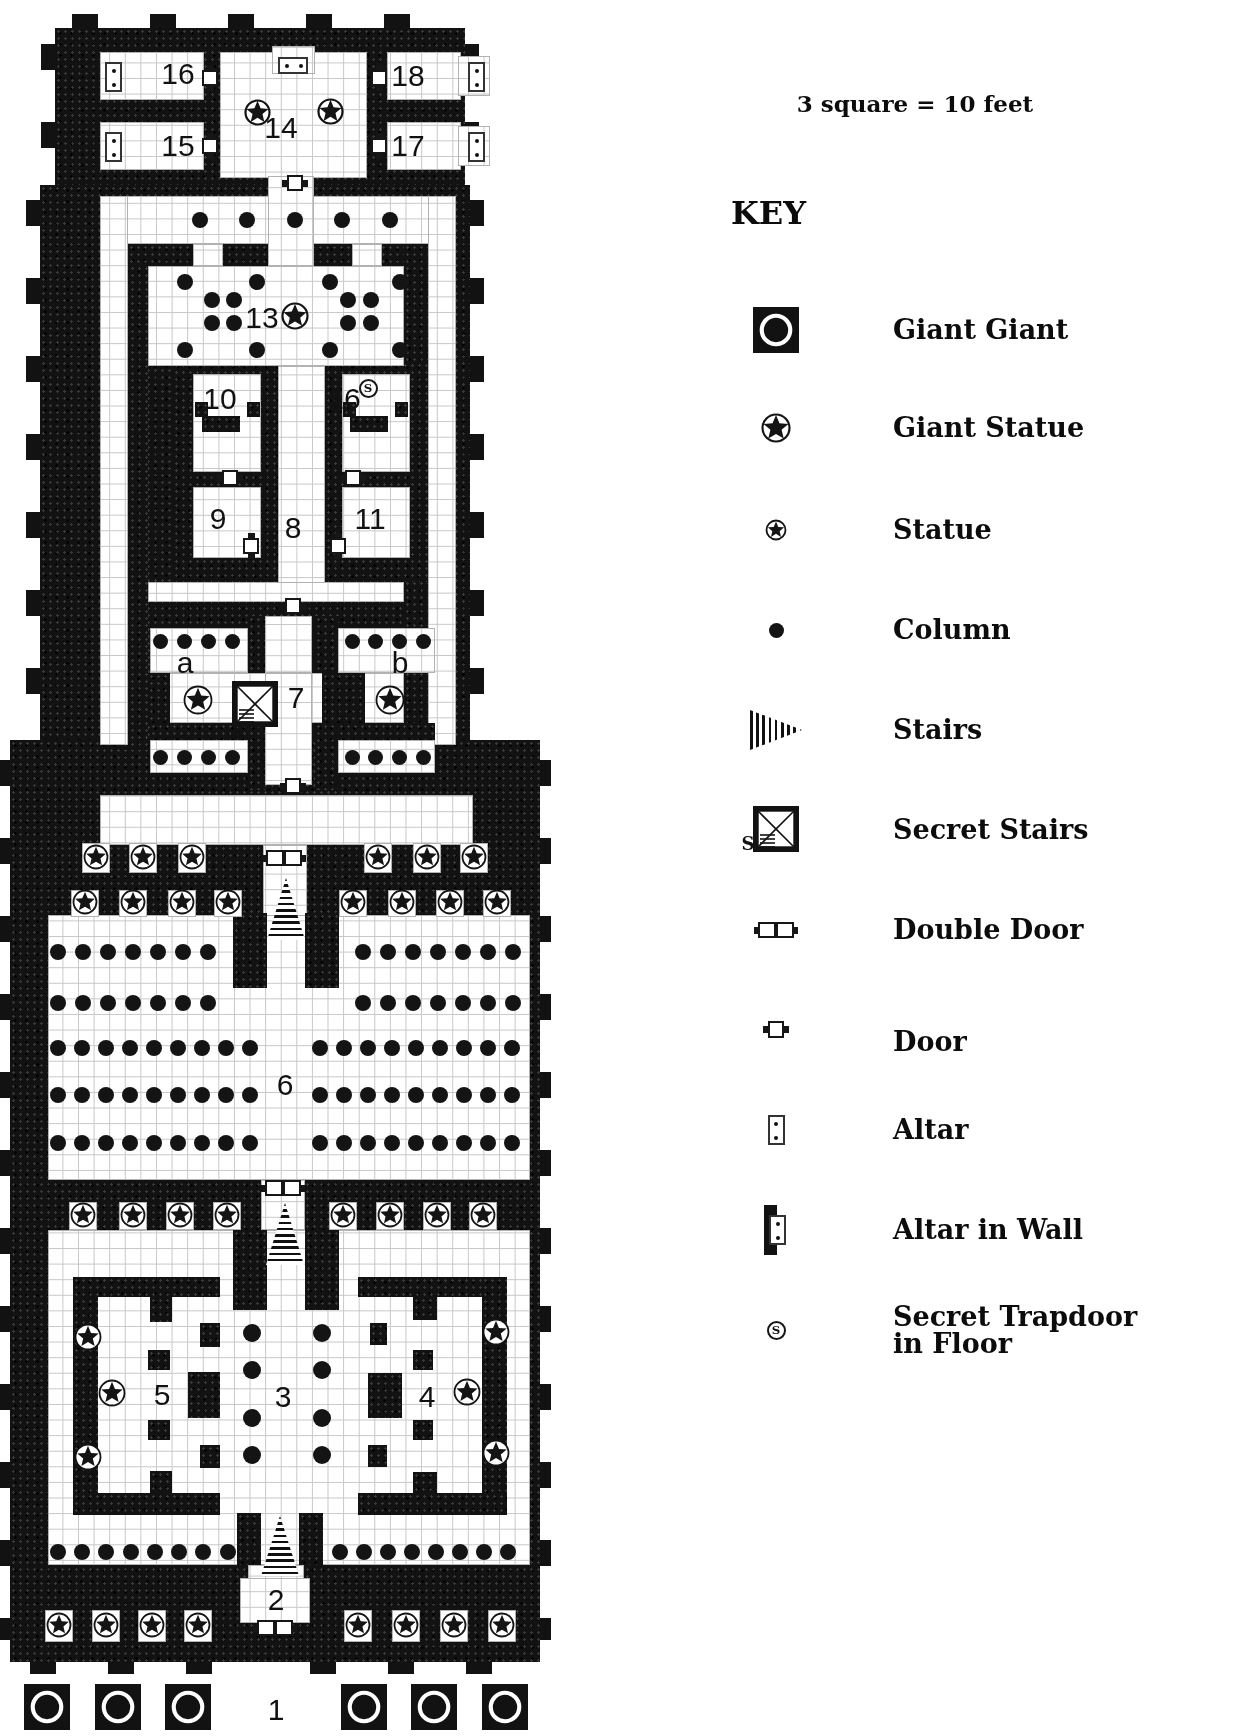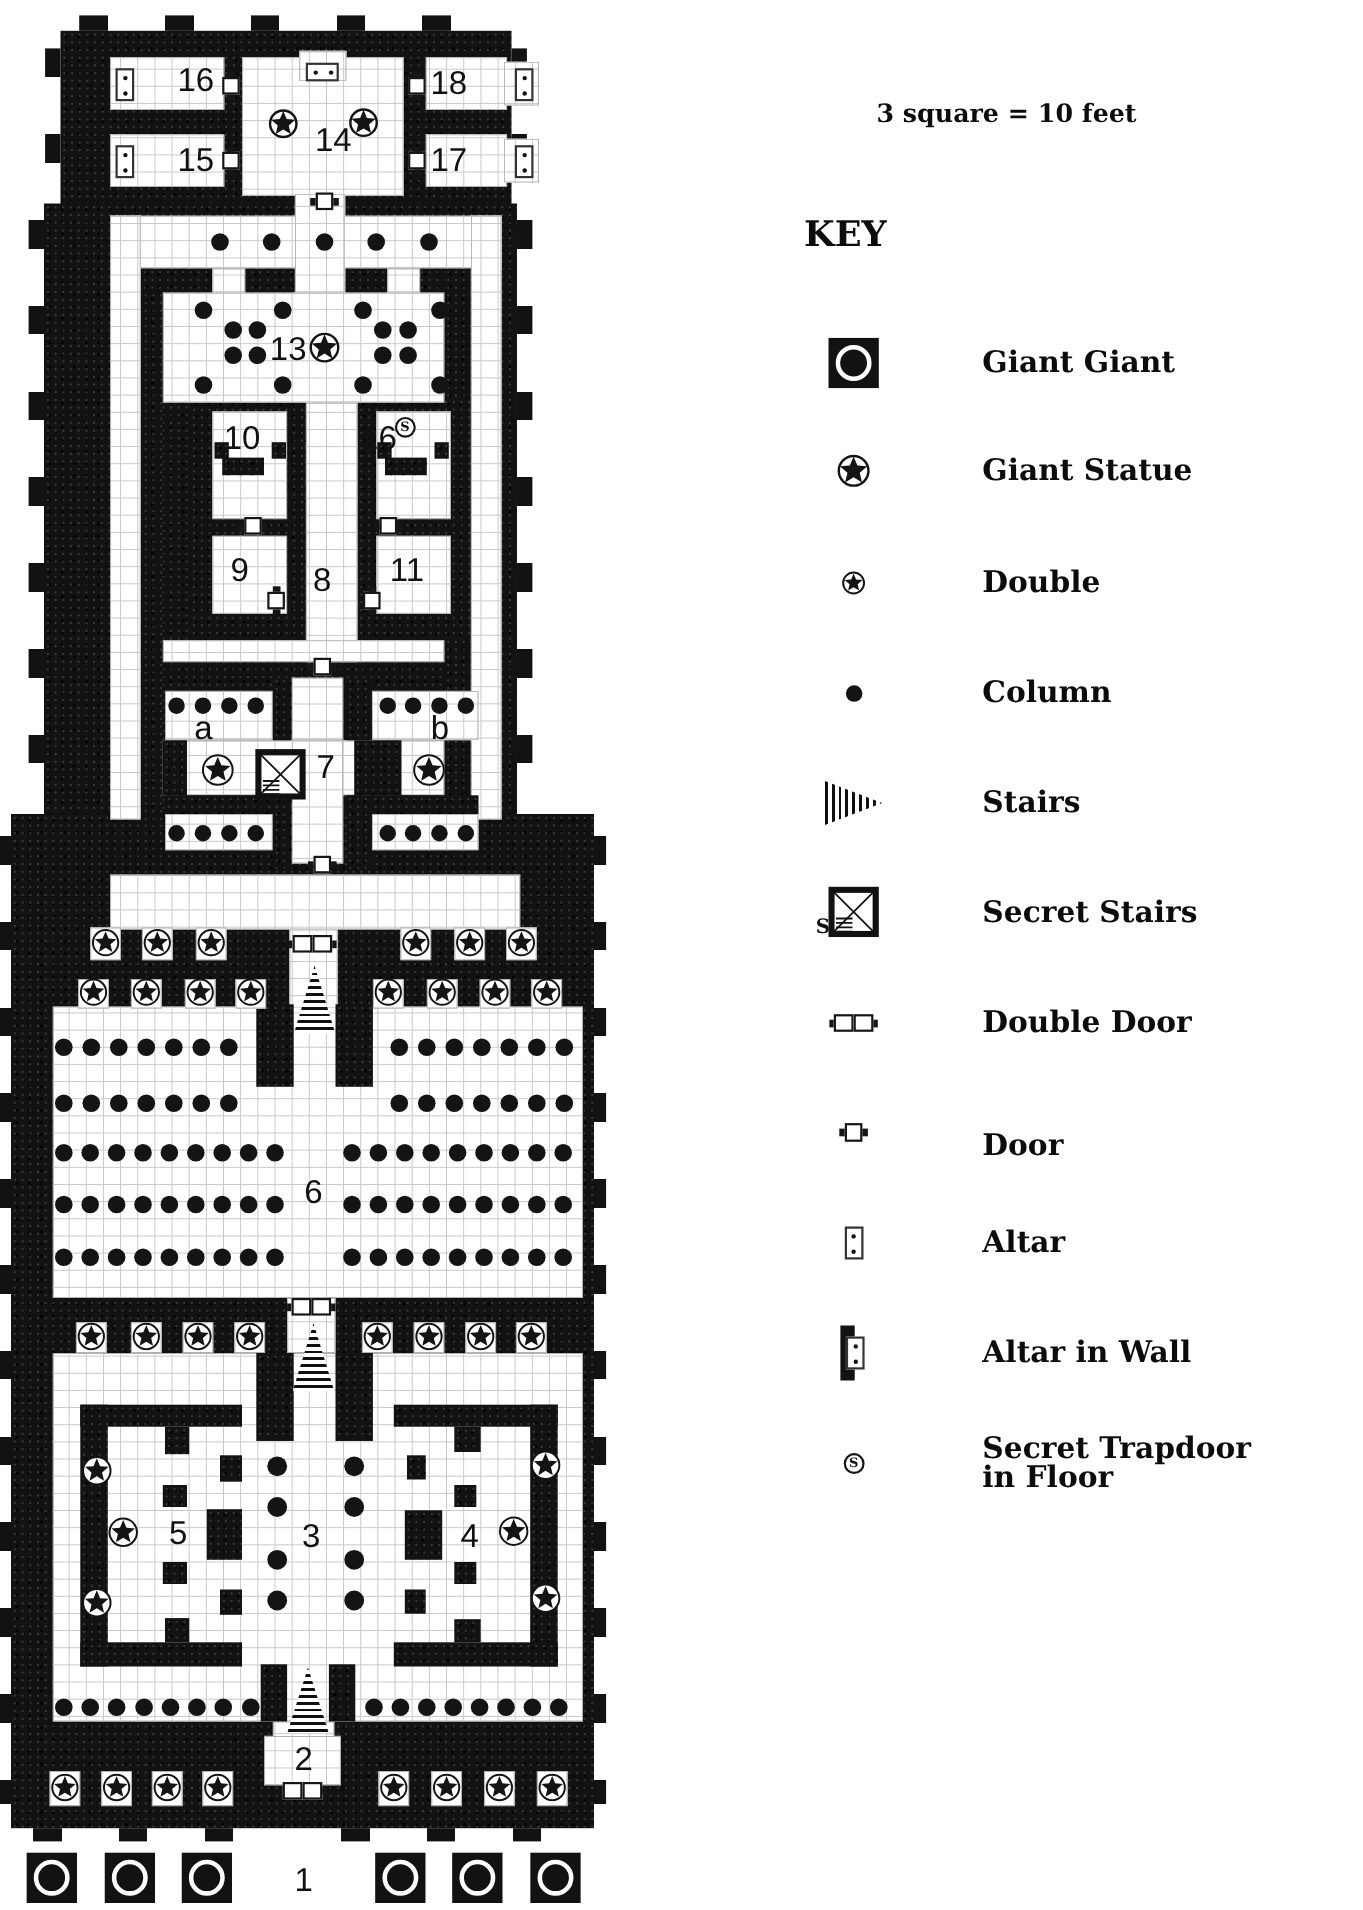--- a/index.html
+++ b/index.html
@@ -594,21 +594,21 @@
         <div class="dot" style="left: 4.5px; top: 5px;"></div>
         <div class="dot" style="left: 4.5px; top: 19px;"></div>
       </div>
       <div class="altar" style="left: 278px; top: 57px; width: 30px; height: 17px;">
         <div class="dot" style="top: 4.5px; left: 5px;"></div>
         <div class="dot" style="top: 4.5px; left: 19px;"></div>
       </div>
       <div class="trapdoor" style="left: 358.5px; top: 378.5px; width: 19px; height: 19px; font-size: 11.78px; line-height: 15px;">S</div>
       <span class="room-label" style="left: 178px; top: 74px;">16</span>
       <span class="room-label" style="left: 178px; top: 146px;">15</span>
-      <span class="room-label" style="left: 303px; top: 128px;">14</span>
+      <span class="room-label" style="left: 281px; top: 128px;">14</span>
       <span class="room-label" style="left: 408px; top: 76px;">18</span>
       <span class="room-label" style="left: 408px; top: 146px;">17</span>
       <span class="room-label" style="left: 262px; top: 318px;">13</span>
       <span class="room-label" style="left: 220px; top: 399px;">10</span>
       <span class="room-label" style="left: 344px; top: 399px;">16</span>
       <span class="room-label" style="left: 218px; top: 519px;">9</span>
       <span class="room-label" style="left: 293px; top: 528px;">8</span>
       <span class="room-label" style="left: 370px; top: 519px; text-align: center;">11</span>
       <span class="room-label" style="left: 185px; top: 663px;">a</span>
       <span class="room-label" style="left: 400px; top: 663px;">b</span>
@@ -642,21 +642,21 @@
         <div class="key-label" style="top: 414px;">
           <div>Giant Statue</div>
         </div>
       </div>
       <div>
         <div style="position: absolute; left: 765px; top: 519px; width: 22px; height: 22px;"><svg width="22" height="22" viewBox="0 0 22 22">
             <circle cx="11" cy="11" r="9.5" fill="#fff" stroke="#141414" stroke-width="1.8"></circle>
             <polygon points="11.00,2.45 13.26,7.89 19.13,8.36 14.66,12.19 16.03,17.92 11.00,14.85 5.97,17.92 7.34,12.19 2.87,8.36 8.74,7.89" fill="#141414"></polygon>
           </svg></div>
         <div class="key-label" style="top: 516px;">
-          <div>Double</div>
+          <div>Statue</div>
         </div>
       </div>
       <div>
         <div class="col-icon" style="position: absolute; left: 768.5px; top: 622.5px; width: 15px; height: 15px;"></div>
         <div class="key-label" style="top: 616px;">
           <div>Column</div>
         </div>
       </div>
       <div>
         <div class="stairs-right" style="position: absolute; left: 750px; top: 710px; width: 52px; height: 40px;"></div>

